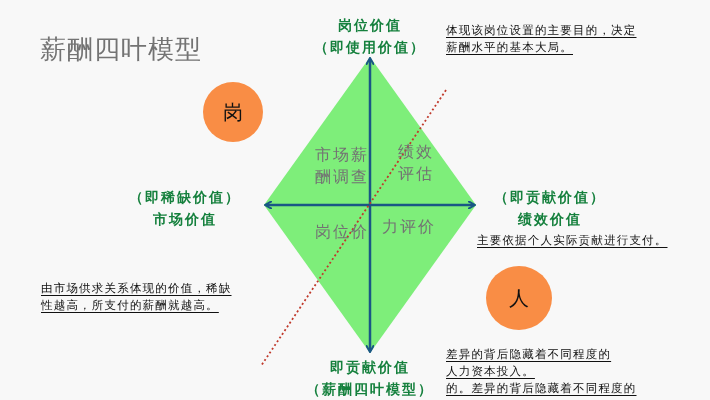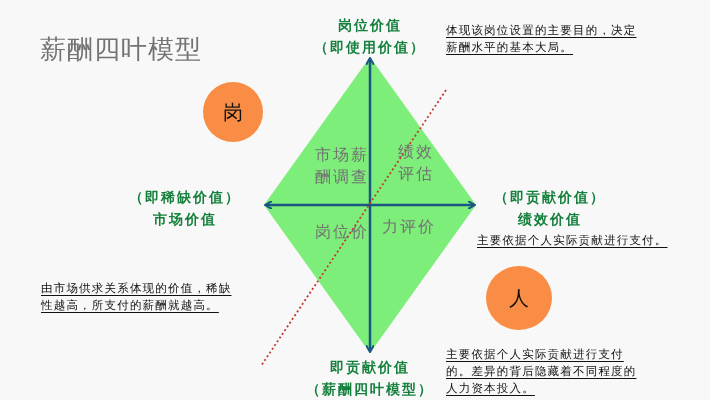--- a/index.html
+++ b/index.html
@@ -62,23 +62,23 @@
   <div>薪酬水平的基本大局。</div>
 </div>
 <div class="abs desc" style="left:41px;top:244px;margin-top:36px;">
   <div>由市场供求关系体现的价值，稀缺</div>
   <div>性越高，所支付的薪酬就越高。</div>
 </div>
 <div class="abs desc" style="left:477px;top:232px;">
   <div>主要依据个人实际贡献进行支付。</div>
 </div>
 <div class="abs desc" style="left:446px;top:346px;">
-  <div>主要依据个人实际贡献进行支付</div>
+  <div>差异的背后隐藏着不同程度的</div>
+  <div>人力资本投入。</div>
   <div>的。差异的背后隐藏着不同程度的</div>
-  <div>人力资本投入。</div>
 </div>
 
 <div class="abs quad" style="left:315px;top:144px;width:54px;">
   <div>市场薪</div>
   <div>酬调查</div>
 </div>
 <div class="abs quad" style="left:380px;top:141px;width:54px;">
   <div>绩效</div>
   <div>评估</div>
 </div>

